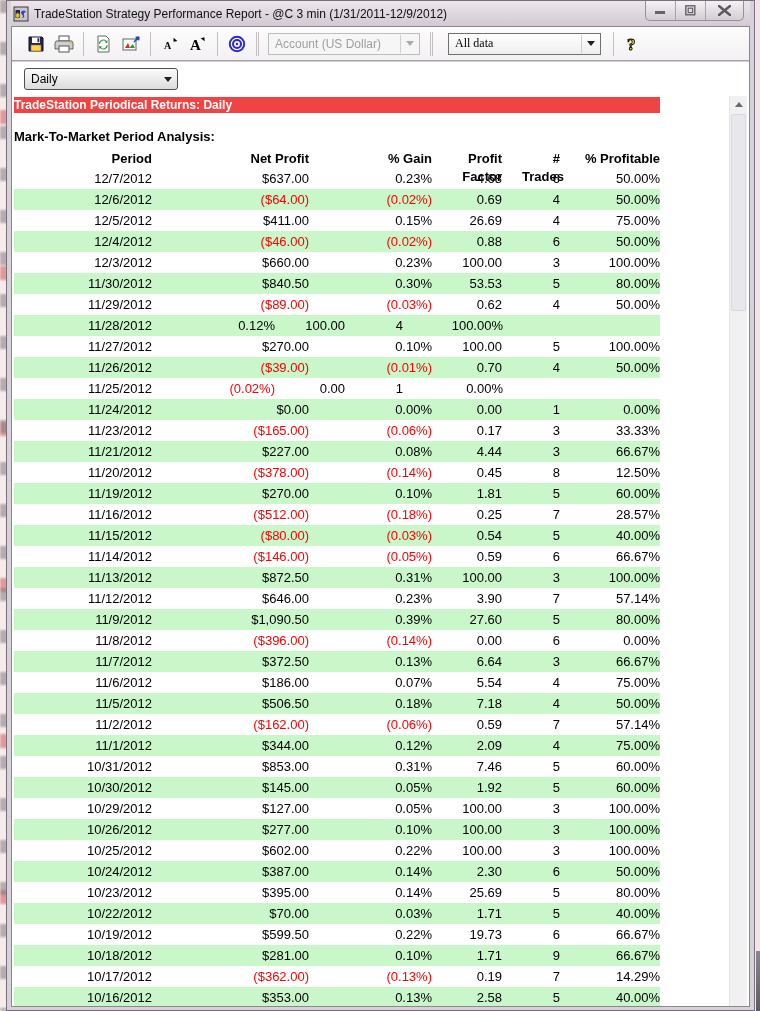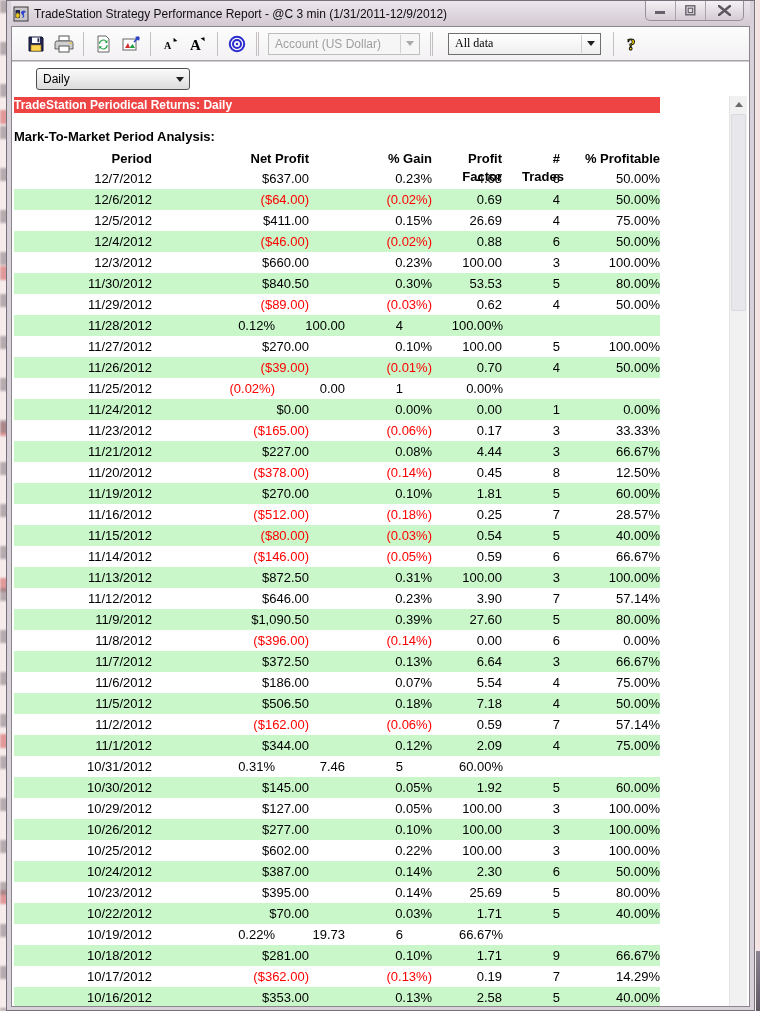--- a/index.html
+++ b/index.html
@@ -57,21 +57,21 @@
   .combo .arrowbox{position:absolute;right:1px;top:1px;bottom:1px;width:17px;display:flex;align-items:center;justify-content:center;border-left:1px solid #d0d0d0;}
   .tri-down{width:0;height:0;border-left:4px solid transparent;border-right:4px solid transparent;border-top:5px solid #202020;}
   .combo.disabled{border-color:#bdbdbd;background:#f6f6f6;color:#9f9f9f;}
   .combo.disabled .tri-down{border-top-color:#a9a9a9;}
   .combo.account{width:152px;margin-left:4px;}
   .combo.alldata{width:153px;margin-left:10px;font-family:Liberation Serif, serif;}
   .combo.daily{width:154px;border-radius:3px;border-color:#4f4f4f;background:linear-gradient(180deg,#fbfbfb,#dddcdd);}
 
   
   .report-area{flex:1 1 auto;background:#fff;position:relative;border-top:1px solid #cfcccf;}
-  .period-row{height:34px;display:flex;align-items:center;padding-left:24px;}
+  .period-row{height:34px;display:flex;align-items:center;padding-left:12px;}
   .scroll-region{position:absolute;left:0;right:20px;top:34px;bottom:0;overflow:hidden;}
   .banner{
     margin:1px 0 0 2px;width:646px;height:16px;box-sizing:border-box;
     background:#ef4444;color:#ffffff;font-weight:bold;font-size:12px;
     line-height:16px;padding-left:0;
   }
   .section-title{margin:16px 0 0 2px;font-size:13px;font-weight:bold;color:#000;}
   .tbl{margin:6px 0 0 2px;width:646px;font-size:13px;color:#000;}
   .trow{display:flex;height:21px;line-height:21px;}
   .trow.head{font-weight:bold;height:18px;line-height:18px;background:#fff;}
@@ -447,20 +447,21 @@
               <div class="trow green">
     <div class="cell c0">11/1/2012</div>
     <div class="cell c1">$344.00</div>
     <div class="cell c2">0.12%</div>
     <div class="cell c3">2.09</div>
     <div class="cell c4">4</div>
     <div class="cell c5">75.00%</div>
   </div>
               <div class="trow">
     <div class="cell c0">10/31/2012</div>
+    <div class="cell c1">$853.00</div>
     <div class="cell c2">0.31%</div>
     <div class="cell c3">7.46</div>
     <div class="cell c4">5</div>
     <div class="cell c5">60.00%</div>
   </div>
               <div class="trow green">
     <div class="cell c0">10/30/2012</div>
     <div class="cell c1">$145.00</div>
     <div class="cell c2">0.05%</div>
     <div class="cell c3">1.92</div>
@@ -510,20 +511,21 @@
               <div class="trow green">
     <div class="cell c0">10/22/2012</div>
     <div class="cell c1">$70.00</div>
     <div class="cell c2">0.03%</div>
     <div class="cell c3">1.71</div>
     <div class="cell c4">5</div>
     <div class="cell c5">40.00%</div>
   </div>
               <div class="trow">
     <div class="cell c0">10/19/2012</div>
+    <div class="cell c1">$599.50</div>
     <div class="cell c2">0.22%</div>
     <div class="cell c3">19.73</div>
     <div class="cell c4">6</div>
     <div class="cell c5">66.67%</div>
   </div>
               <div class="trow green">
     <div class="cell c0">10/18/2012</div>
     <div class="cell c1">$281.00</div>
     <div class="cell c2">0.10%</div>
     <div class="cell c3">1.71</div>

